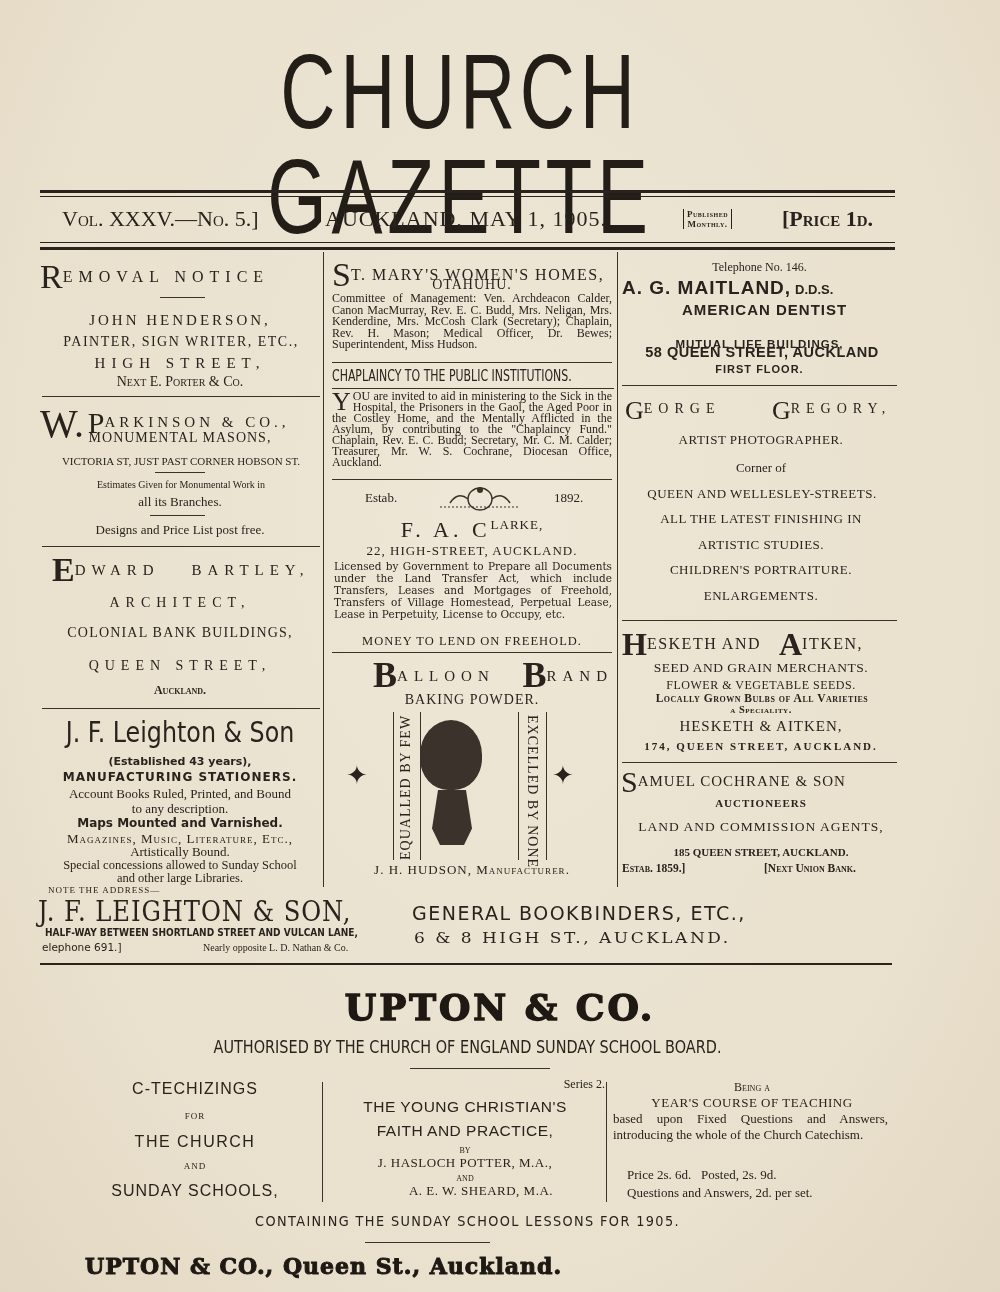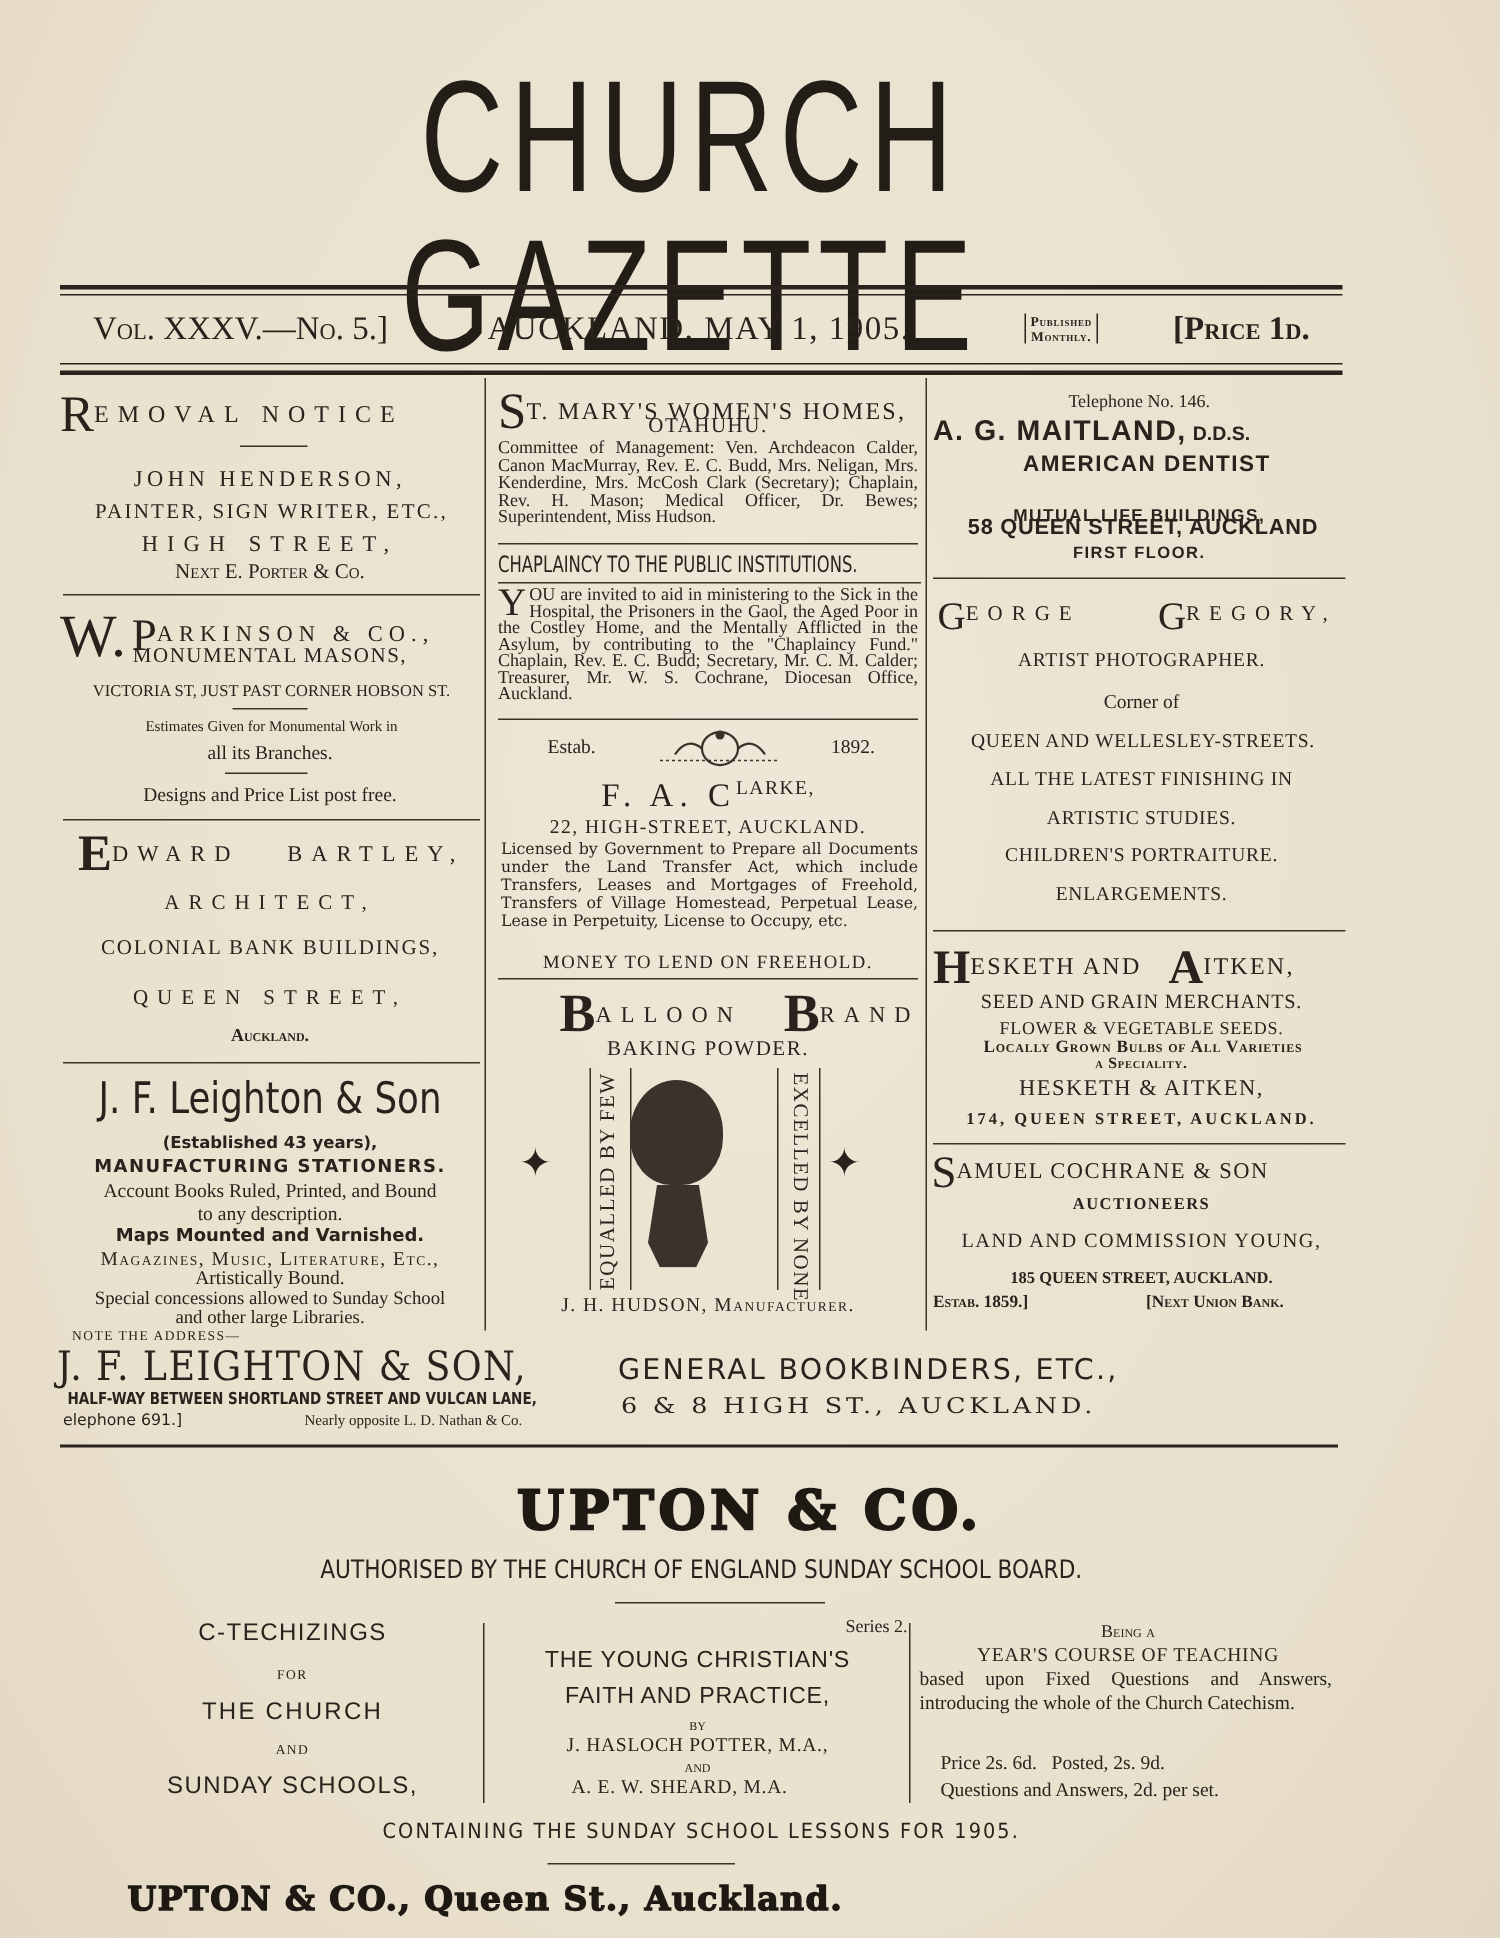--- a/index.html
+++ b/index.html
@@ -247,21 +247,21 @@
     <div class="txt" style="left:622px;top:718px;width:278px;font-size:15px;letter-spacing:1px;">HESKETH &amp; AITKEN,</div>
     <div class="txt" style="left:622px;top:740px;width:278px;font-size:11px;letter-spacing:2px;font-weight:bold;">174, QUEEN STREET, AUCKLAND.</div>
   </div>
   <div class="hline" style="left:622px;top:762px;width:275px;"></div>
 
   <div>
     <div class="txt" style="left:621px;top:767px;width:282px;text-align:left;font-size:15px;">
       <span class="dropcap" style="font-size:30px;">S</span><span style="letter-spacing:1px;">AMUEL COCHRANE &amp; SON</span>
     </div>
     <div class="txt" style="left:622px;top:797px;width:278px;font-size:11px;letter-spacing:1px;font-weight:bold;">AUCTIONEERS</div>
-    <div class="txt" style="left:620px;top:819px;width:282px;font-size:13.5px;letter-spacing:1px;">LAND AND COMMISSION YOUNG,</div>
+    <div class="txt" style="left:620px;top:819px;width:282px;font-size:13.5px;letter-spacing:1px;">LAND AND COMMISSION AGENTS,</div>
     <div class="txt bold" style="left:622px;top:846px;width:278px;font-size:11px;">185 QUEEN STREET, AUCKLAND.</div>
     <div class="txt small-caps bold" style="left:622px;top:862px;font-size:11.5px;text-align:left;">Estab. 1859.]</div>
     <div class="txt small-caps bold" style="left:764px;top:862px;font-size:11.5px;text-align:left;">[Next Union Bank.</div>
   </div>
 
   <div>
     <div class="txt" style="left:38px;top:896px;font-size:27px;font-family:'DejaVu Serif',serif;text-align:left;transform:scaleX(0.9);transform-origin:0 0;letter-spacing:1px;">J. F. LEIGHTON &amp; SON,</div>
     <div class="txt bold" style="left:45px;top:926px;font-size:11px;font-family:'DejaVu Sans',sans-serif;transform:scaleX(0.82);transform-origin:0 0;text-align:left;">HALF-WAY BETWEEN SHORTLAND STREET AND VULCAN LANE,</div>
     <div class="txt" style="left:42px;top:941px;font-size:10.5px;font-family:'DejaVu Sans',sans-serif;text-align:left;">elephone 691.]</div>
     <div class="txt" style="left:203px;top:942px;font-size:10px;text-align:left;">Nearly opposite L. D. Nathan &amp; Co.</div>
@@ -285,21 +285,21 @@
 
     <div class="vline" style="left:322px;top:1082px;height:120px;"></div>
 
     <div>
       <div class="txt" style="left:325px;top:1077px;width:280px;font-size:12px;text-align:right;">Series 2.</div>
       <div class="txt sans" style="left:325px;top:1098px;width:280px;font-size:15.5px;letter-spacing:0.5px;">THE YOUNG CHRISTIAN'S</div>
       <div class="txt sans" style="left:325px;top:1122px;width:280px;font-size:15.5px;letter-spacing:0.5px;">FAITH AND PRACTICE,</div>
       <div class="txt" style="left:325px;top:1146px;width:280px;font-size:8px;">BY</div>
       <div class="txt" style="left:325px;top:1155px;width:280px;font-size:13px;letter-spacing:0.5px;">J. HASLOCH POTTER, M.A.,</div>
       <div class="txt" style="left:325px;top:1174px;width:280px;font-size:8px;">AND</div>
-      <div class="txt" style="left:313px;top:1183px;width:280px;font-size:13px;letter-spacing:0.5px;">A. E. W. SHEARD, M.A.</div>
+      <div class="txt" style="left:341px;top:1183px;width:280px;font-size:13px;letter-spacing:0.5px;">A. E. W. SHEARD, M.A.</div>
     </div>
 
     <div class="vline" style="left:606px;top:1082px;height:120px;"></div>
 
     <div>
       <div class="txt small-caps" style="left:612px;top:1080px;width:280px;font-size:12px;">Being a</div>
       <div class="txt" style="left:612px;top:1095px;width:280px;font-size:13px;letter-spacing:0.5px;">YEAR'S COURSE OF TEACHING</div>
       <div class="txt just" style="left:613px;top:1111px;width:275px;font-size:13px;line-height:16px;">based upon Fixed Questions and Answers, introducing the whole of the Church Catechism.</div>
       <div class="txt" style="left:627px;top:1167px;font-size:13px;text-align:left;white-space:pre;">Price 2s. 6d.   Posted, 2s. 9d.</div>
       <div class="txt" style="left:627px;top:1185px;font-size:13px;text-align:left;">Questions and Answers, 2d. per set.</div>

